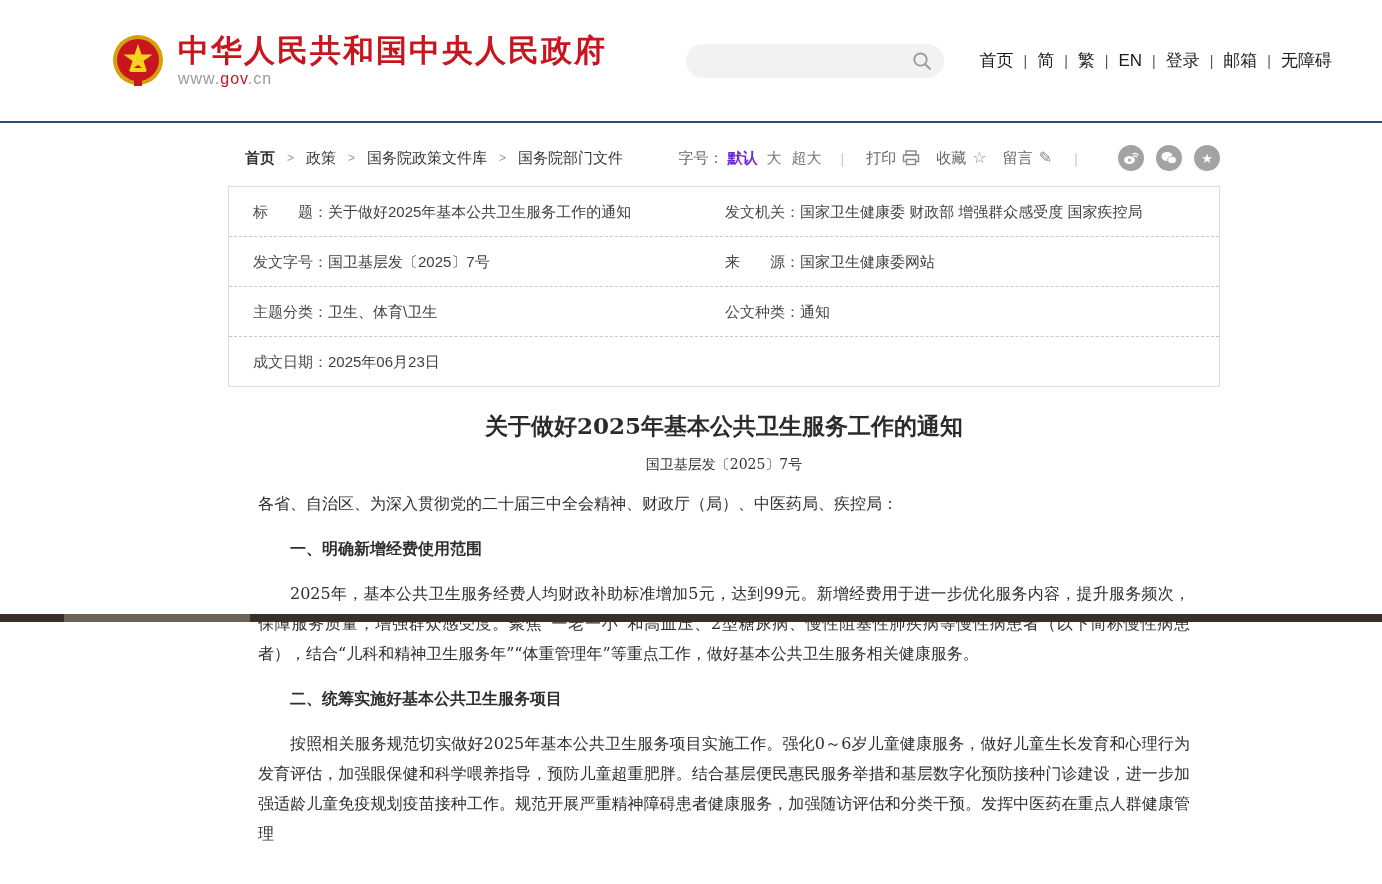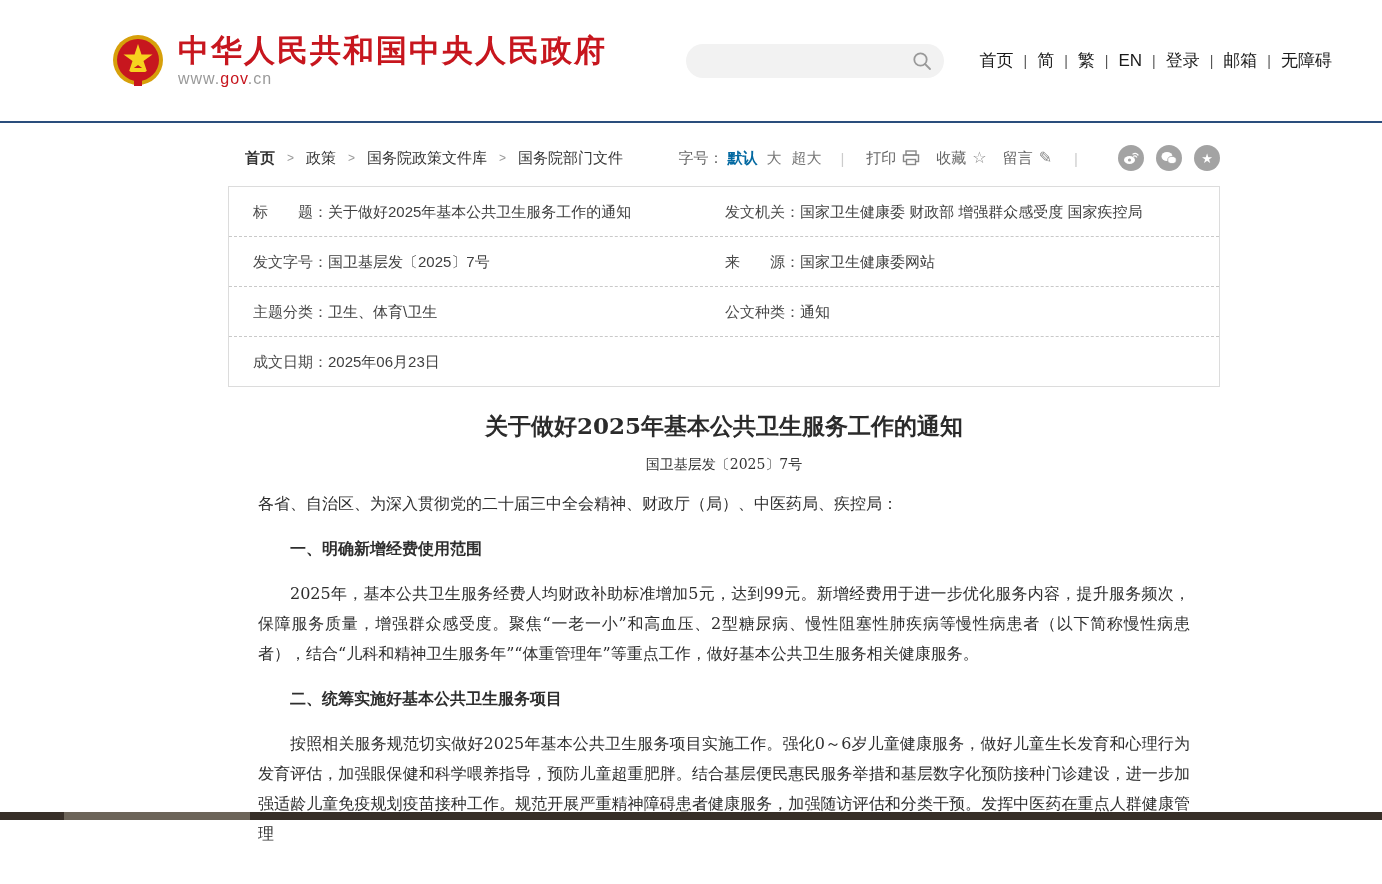--- a/index.html
+++ b/index.html
@@ -1,18 +1,18 @@
 <!DOCTYPE html>
 <html><head>
 <meta charset="utf-8">
 <style>
   * { margin:0; padding:0; box-sizing:border-box; }
   html,body { width:1382px; height:884px; overflow:hidden; background:#fff;
               font-family:"Liberation Sans", sans-serif; }
-  .page { position:relative; width:1382px; height:820px; background:#fff; }
+  .page { position:relative; width:1382px; height:622px; background:#fff; }
 
   
   .site-header { height:123px; border-bottom:2px solid #2a4d7c; display:flex;
                  align-items:center; padding:0 40px 0 112px; background:#fff; }
   .logo-wrap { display:flex; align-items:center; }
   .emblem { width:52px; height:52px; margin-right:14px; flex:0 0 auto; }
   .site-title-block { display:flex; flex-direction:column; }
   .site-title { color:#c7161e; font-size:31px; font-weight:bold; letter-spacing:2px; line-height:1.15; }
   .site-url { font-size:16px; margin-top:2px; color:#9a9a9a; letter-spacing:1px; }
   .site-url .gov { color:#c7161e; }
@@ -28,21 +28,21 @@
 
   
   .content { width:992px; margin-left:228px; }
   .crumb-bar { display:flex; align-items:center; margin-top:22px; height:26px; }
   .breadcrumb { display:flex; align-items:center; font-size:15px; color:#333; padding-left:17px; }
   .breadcrumb a { color:#333; text-decoration:none; cursor:pointer; }
   .breadcrumb .home { font-weight:bold; }
   .breadcrumb .gt { color:#999; margin:0 12px; font-size:12px; }
   .tools { margin-left:auto; display:flex; align-items:center; font-size:15px; color:#666; }
   .tools .lbl { color:#666; }
-  .fs-default { color:#0369a1; font-weight:bold; margin:0 4px; cursor:pointer; }
+  .fs-default { color:#6d28d9; font-weight:bold; margin:0 4px; cursor:pointer; }
   .fs-opt { color:#777; margin:0 5px; cursor:pointer; }
   .bar-sep { color:#ccc; margin:0 14px; }
   .tool-item { display:flex; align-items:center; margin:4px 8px; cursor:pointer; color:#666; }
   .tool-item .glyph { margin-left:6px; color:#888; font-size:16px; line-height:1; }
   .share-group { display:flex; align-items:center; margin-left:14px; }
   .share-circle { width:26px; height:26px; border-radius:50%; background:#a3a3a3;
                   display:flex; align-items:center; justify-content:center; margin-left:12px;
                   cursor:pointer; color:#fff; font-size:13px; }
 
   

